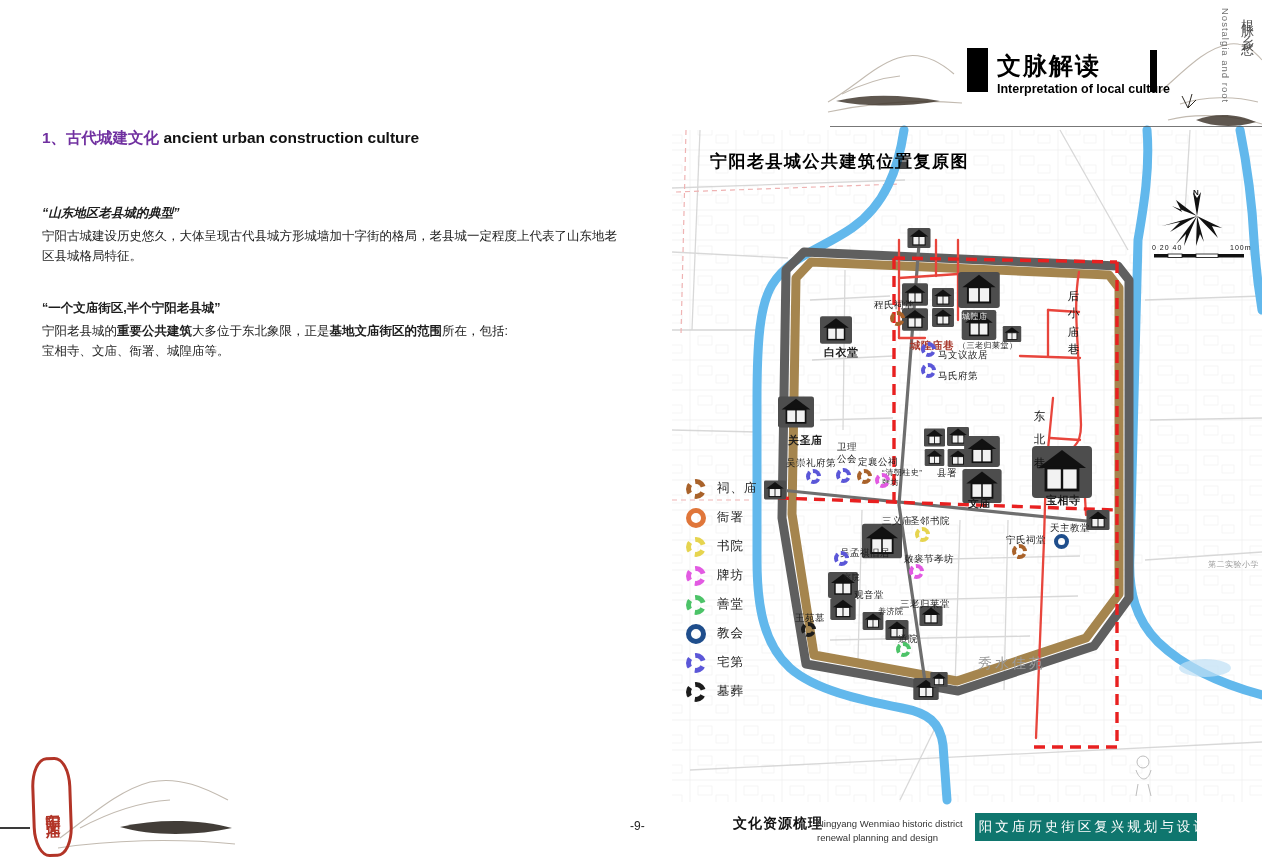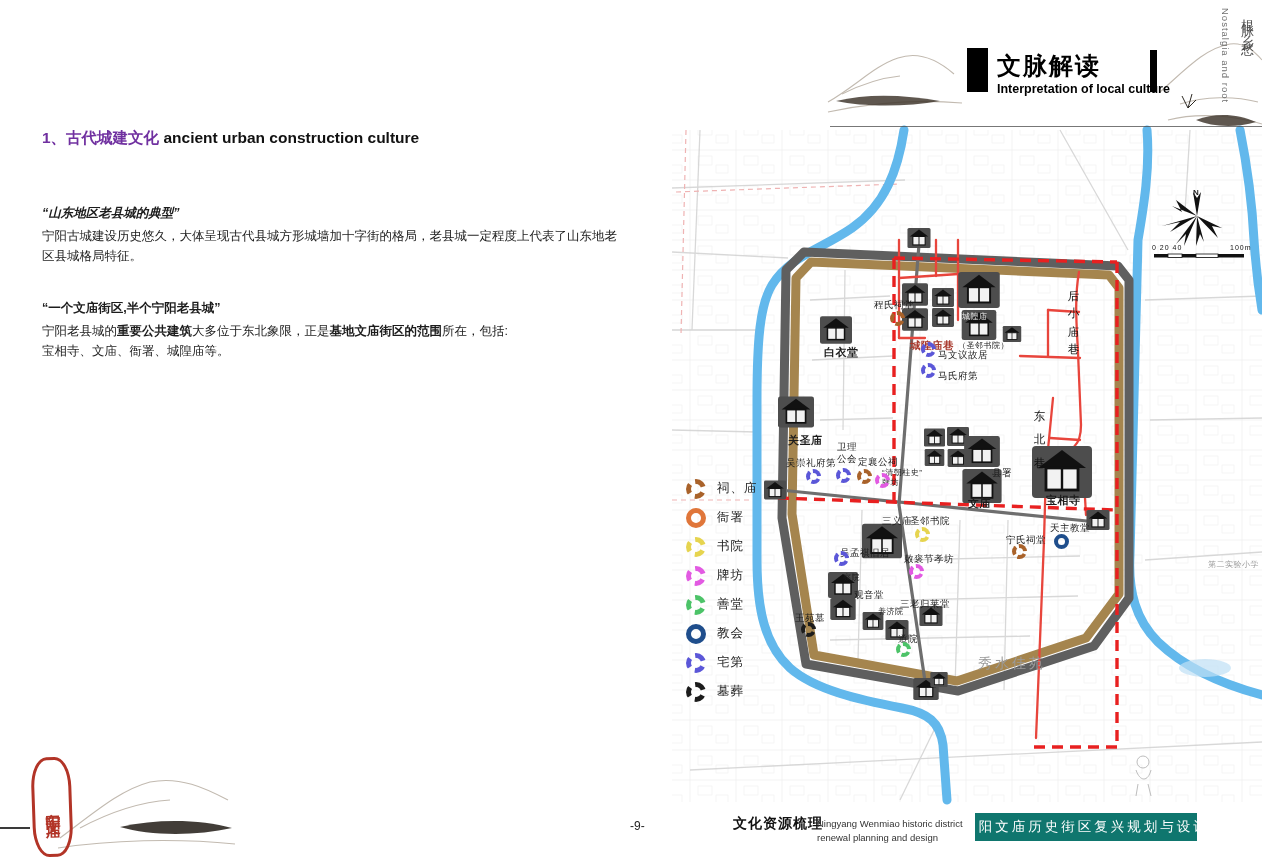--- a/index.html
+++ b/index.html
@@ -240,36 +240,37 @@
 
   <div class="abs content">
     <p class="h1"><span class="zh">1、古代城建文化</span><span class="en"> ancient urban construction culture</span></p>
     <p class="sec-title first">“山东地区老县城的典型”</p>
     <p class="body-txt">宁阳古城建设历史悠久，大体呈现古代县城方形城墙加十字街的格局，老县城一定程度上代表了山东地老区县城格局特征。</p>
     <p class="sec-title">“一个文庙街区,半个宁阳老县城”</p>
     <p class="body-txt"><span>宁阳老县城的</span><span class="b">重要公共建筑</span><span>大多位于东北象限，正是</span><span class="b">基地文庙街区的范围</span><span>所在，包括:</span></p>
     <p class="body-txt">宝相寺、文庙、衙署、城隍庙等。</p>
   </div>
 
+  <div class="abs map-title">宁阳老县城公共建筑位置复原图</div>
 
   <div class="lbl m" style="left:824px;top:346px">白衣堂</div>
   <div class="lbl s" style="left:874px;top:299px">程氏祠堂</div>
   <div class="lbl xs" style="left:962px;top:312px;color:#f0f0f0">城隍庙</div>
   <div class="lbl red" style="left:910px;top:339px">城隍庙巷</div>
-  <div class="lbl xs" style="left:958px;top:341px">（圣邻书院）</div>
+  <div class="lbl xs" style="left:958px;top:341px">（三老归莱堂）</div>
   <div class="lbl s" style="left:938px;top:349px">马文议故居</div>
   <div class="lbl s" style="left:938px;top:370px">马氏府第</div>
   <div class="lbl m" style="left:788px;top:434px">关圣庙</div>
   <div class="lbl s" style="left:786px;top:457px">吴崇礼府第</div>
   <div class="lbl s" style="left:837px;top:441px">卫理
 公会</div>
   <div class="lbl s" style="left:858px;top:456px">定襄公祠</div>
   <div class="lbl xs" style="left:882px;top:468px">“清朝柱史”
 牌坊</div>
-  <div class="lbl s" style="left:992px;top:467px">县署</div>
+  <div class="lbl s" style="left:937px;top:467px">县署</div>
   <div class="lbl m" style="left:968px;top:497px">文庙</div>
   <div class="lbl m" style="left:1046px;top:494px">宝相寺</div>
   <div class="lbl vert" style="left:1066px;top:280px;height:140px">后小庙巷</div>
   <div class="lbl vert2" style="left:1032px;top:400px;height:110px">东北巷</div>
   <div class="lbl s" style="left:882px;top:515px">三义庙</div>
   <div class="lbl s" style="left:910px;top:515px">圣邻书院</div>
   <div class="lbl s" style="left:840px;top:547px">吴孟祺旧居</div>
   <div class="lbl s" style="left:904px;top:553px">敕褒节孝坊</div>
   <div class="lbl xs" style="left:843px;top:573px">察院</div>
   <div class="lbl s" style="left:854px;top:589px">观音堂</div>

